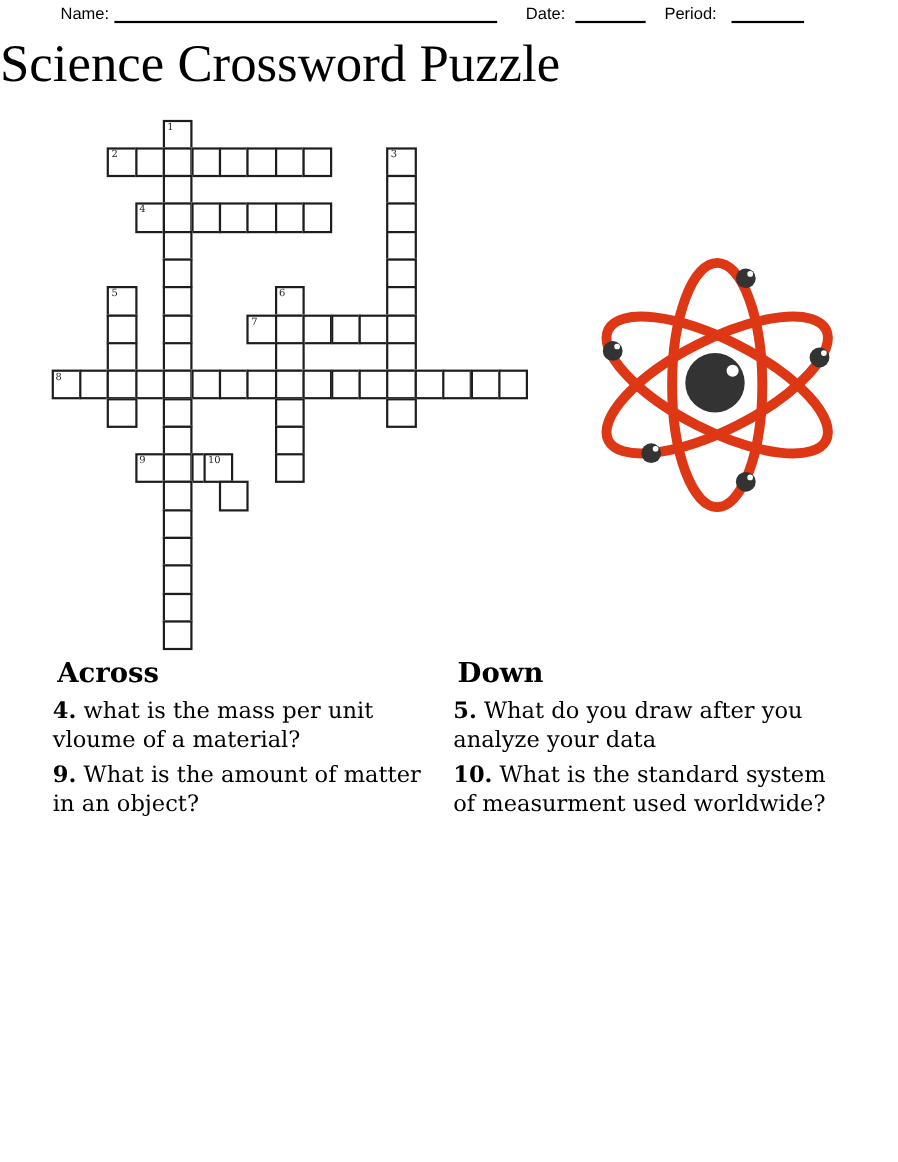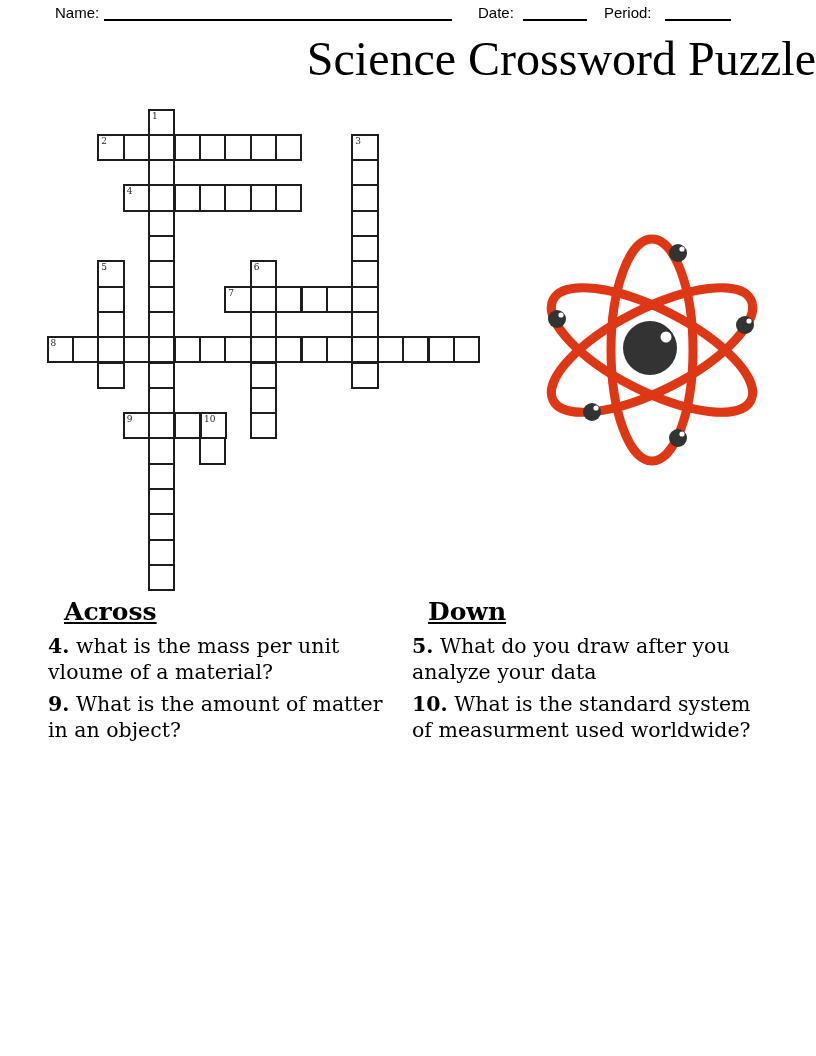--- a/index.html
+++ b/index.html
@@ -2,35 +2,35 @@
 <html><head>
 <meta charset="utf-8">
 <style>
   html,body{margin:0;padding:0;background:#ffffff;}
   .page{position:relative;width:816px;height:1056px;background:#fff;overflow:hidden;
         font-family:"Liberation Sans",sans-serif;color:#000;}
   
   .hlabel{position:absolute;top:4px;font-size:15px;color:#000;white-space:nowrap;}
   .hline{position:absolute;top:2px;height:17px;border-bottom:2px solid #000;}
   
-  .title{position:absolute;top:33px;left:0;width:100%;text-align:right;
+  .title{position:absolute;top:33px;left:0;width:100%;text-align:left;
          font-family:"Liberation Serif",serif;font-size:48px;line-height:52px;color:#000;}
   
   .grid{position:absolute;left:0;top:0;width:816px;height:600px;}
   .cell{position:absolute;background:#fff;border:2px solid #1d1d1d;box-sizing:border-box;}
   .cellnum{position:absolute;top:0;left:2px;font-size:9px;line-height:10px;
            font-family:"DejaVu Serif",serif;color:#1d1d1d;}
   
   .atom{position:absolute;left:533px;top:227px;}
   
   .clues-col{position:absolute;top:597px;font-family:"DejaVu Serif",serif;color:#000;}
   .col-across{left:48px;width:354px;}
   .col-down{left:412px;width:348px;}
-  .clues-title{font-size:25px;line-height:29px;font-weight:bold;margin:0 0 7px 16px;
-               text-decoration:underline;display:inline-block;}
+  .clues-title{font-size:25px;line-height:29px;font-weight:bold;margin:0 0 7px 4px;
+               display:inline-block;}
   .clue{font-size:20.5px;line-height:26px;margin:0 0 6px 0;}
   .clue b{font-weight:bold;}
 </style>
 </head>
 <body>
 
 <div class="page">
 
   <span class="hlabel" style="left:55px">Name:</span>
   <span class="hline" style="left:104px;width:348px"></span>
@@ -119,21 +119,21 @@
       <div class="cell" style="left: 148.1px; top: 361.5px; width: 27.4px; height: 27.3px;"></div>
       <div class="cell" style="left: 249.7px; top: 361.5px; width: 27.4px; height: 27.3px;"></div>
       <div class="cell" style="left: 351.3px; top: 361.5px; width: 27.4px; height: 27.3px;"></div>
       <div class="cell" style="left: 148.1px; top: 386.8px; width: 27.4px; height: 27.3px;"></div>
       <div class="cell" style="left: 249.7px; top: 386.8px; width: 27.4px; height: 27.3px;"></div>
       <div class="cell" style="left: 122.7px; top: 412.1px; width: 27.4px; height: 27.3px;">
         <span class="cellnum">9</span>
       </div>
       <div class="cell" style="left: 148.1px; top: 412.1px; width: 27.4px; height: 27.3px;"></div>
       <div class="cell" style="left: 173.5px; top: 412.1px; width: 27.4px; height: 27.3px;"></div>
-      <div class="cell" style="left: 200px; top: 412.1px; width: 27.4px; height: 27.3px;">
+      <div class="cell" style="left: 185px; top: 412.1px; width: 27.4px; height: 27.3px;">
         <span class="cellnum">10</span>
       </div>
       <div class="cell" style="left: 249.7px; top: 412.1px; width: 27.4px; height: 27.3px;"></div>
       <div class="cell" style="left: 148.1px; top: 437.4px; width: 27.4px; height: 27.3px;"></div>
       <div class="cell" style="left: 198.9px; top: 437.4px; width: 27.4px; height: 27.3px;"></div>
       <div class="cell" style="left: 148.1px; top: 462.7px; width: 27.4px; height: 27.3px;"></div>
       <div class="cell" style="left: 148.1px; top: 488px; width: 27.4px; height: 27.3px;"></div>
       <div class="cell" style="left: 148.1px; top: 513.3px; width: 27.4px; height: 27.3px;"></div>
       <div class="cell" style="left: 148.1px; top: 538.6px; width: 27.4px; height: 27.3px;"></div>
       <div class="cell" style="left: 148.1px; top: 563.9px; width: 27.4px; height: 27.3px;"></div>

